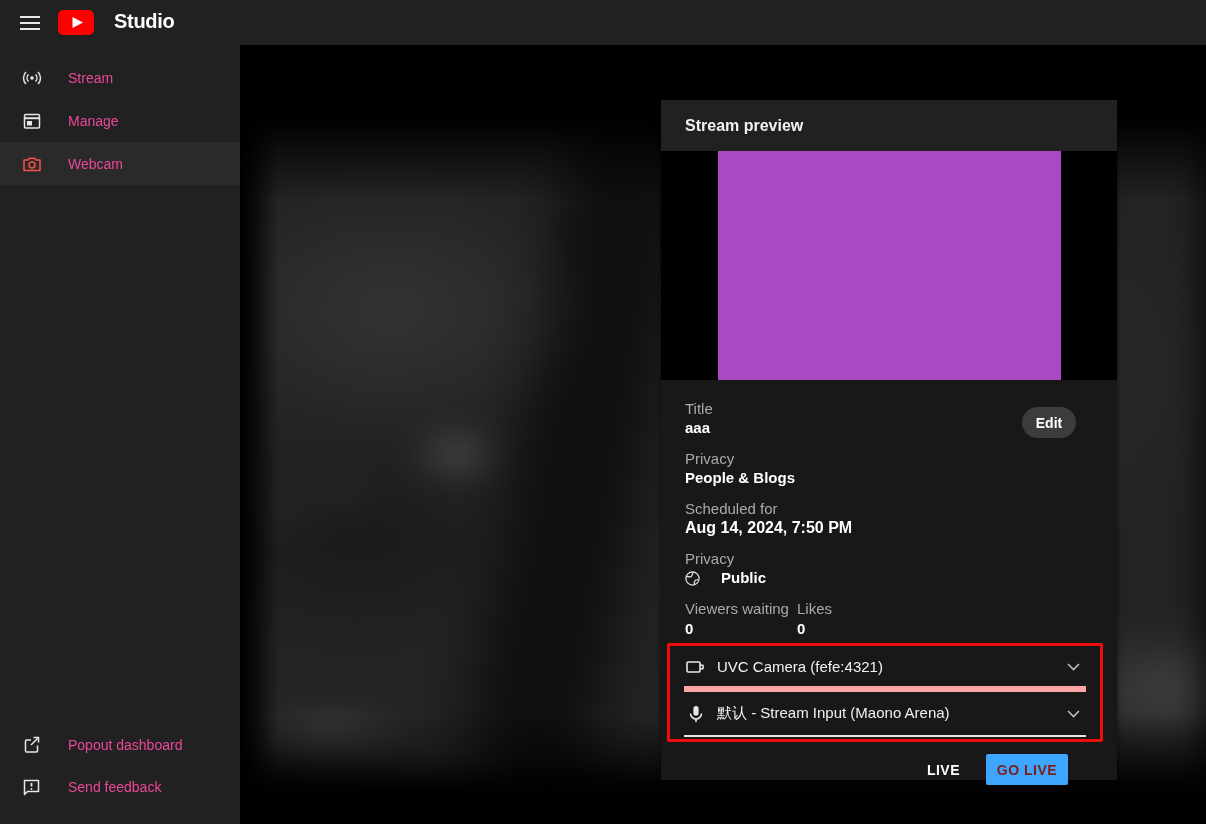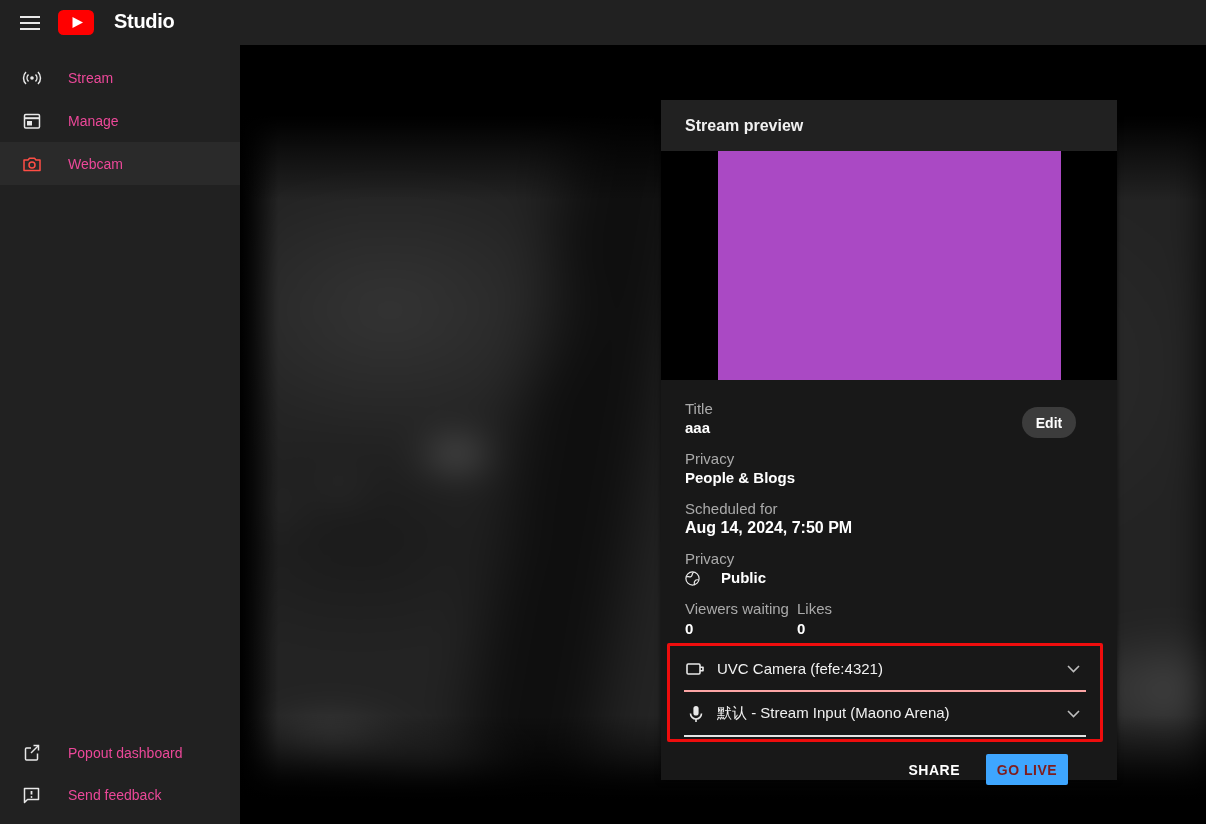--- a/index.html
+++ b/index.html
@@ -13,21 +13,21 @@
   .logo { display:flex; align-items:flex-start; margin-left:16px; gap:20px; }
   .logo-text { color:#fff; font-size:20px; font-weight:700; letter-spacing:-0.3px; }
 
   .sidebar { position:absolute; left:0; top:45px; width:240px; height:779px;
              background:#212121; z-index:20; }
   .nav { padding-top:11px; }
   .nav-item { height:43px; display:flex; align-items:center; cursor:pointer; }
   .nav-item.selected { background:#2a2a2a; }
   .nav-item .icn { width:20px; height:20px; margin-left:22px; flex:0 0 auto; }
   .nav-item .lbl { margin-left:26px; color:#ec4899; font-size:14px; font-weight:500; }
-  .sidebar-footer { position:absolute; left:0; bottom:0; width:256px; padding-bottom:8px; }
+  .sidebar-footer { position:absolute; left:0; bottom:0; width:256px; padding-bottom:16px; }
   .sidebar-footer .nav-item { height:42px; }
 
   .main { position:absolute; left:240px; top:45px; width:966px; height:779px;
           background:#000; overflow:hidden; z-index:10; }
   .bg-photo { position:absolute; left:0; top:65px; width:966px; height:672px;
     background-color:#232323;
     background-image:
       radial-gradient(ellipse 300px 190px at 150px 200px, #343434 0%, rgba(52,52,52,0) 70%),
       radial-gradient(ellipse 420px 300px at 700px 260px, #2e2e2e 0%, rgba(46,46,46,0) 70%),
       radial-gradient(ellipse 260px 160px at 120px 430px, #1a1a1a 0%, rgba(26,26,26,0) 70%),
@@ -59,21 +59,21 @@
               background:#3c3c3c; border:none; color:#fff; font-size:14px; font-weight:700;
               font-family:inherit; cursor:pointer; }
   .privacy-val { display:flex; align-items:center; gap:21px; }
   .stats { display:flex; margin-bottom:4px; }
   .stat-col1 { width:112px; }
   .stat-val { color:#fff; font-size:15px; font-weight:700; line-height:20px; margin-top:3px; }
 
   .device-box { margin-left:-18px; margin-right:-10px; border:3px solid #ee0d0d; border-radius:2px;
                 padding:1px 0 2px 0; }
   .device-row { display:flex; align-items:center; height:45px; margin:0 14px;
-                border-bottom:2px solid #fca5a5; cursor:pointer; }
+                border-bottom:6px solid #fca5a5; cursor:pointer; }
   .device-row.mic { border-bottom:2px solid #e6e6e6;align-items:center; }
   .device-row .dicn { width:24px; height:24px; flex:0 0 auto; }
   .device-row .dlbl { margin-left:9px; color:#f1f1f1; font-size:15px; font-weight:500; flex:1 1 auto;
                       white-space:nowrap; overflow:hidden; }
   .device-row .chev { flex:0 0 auto; margin-right:6px; }
 
   .panel-actions { display:flex; justify-content:flex-end; align-items:center; gap:26px;
                    padding-right:25px; margin-top:12px; }
   .share-btn { background:none; border:none; color:#fff; font-size:14px; font-weight:700;
                letter-spacing:.5px; font-family:inherit; cursor:pointer; }
@@ -243,17 +243,17 @@
         <span class="dlbl">默认 - Stream Input (Maono Arena)</span>
         <span class="chev">
           <svg width="13" height="8" viewBox="0 0 13 8" fill="none" stroke="#bdbdbd" stroke-width="1.6">
             <path d="M1,1 L6.5,6.5 L12,1"></path>
           </svg>
         </span>
       </div>
     </div>
 
     <div class="panel-actions">
-      <button class="share-btn">SHARE</button>
+      <button class="share-btn">LIVE</button>
       <button class="golive-btn">GO LIVE</button>
     </div>
   </div>
 </div>
 
 </body></html>

